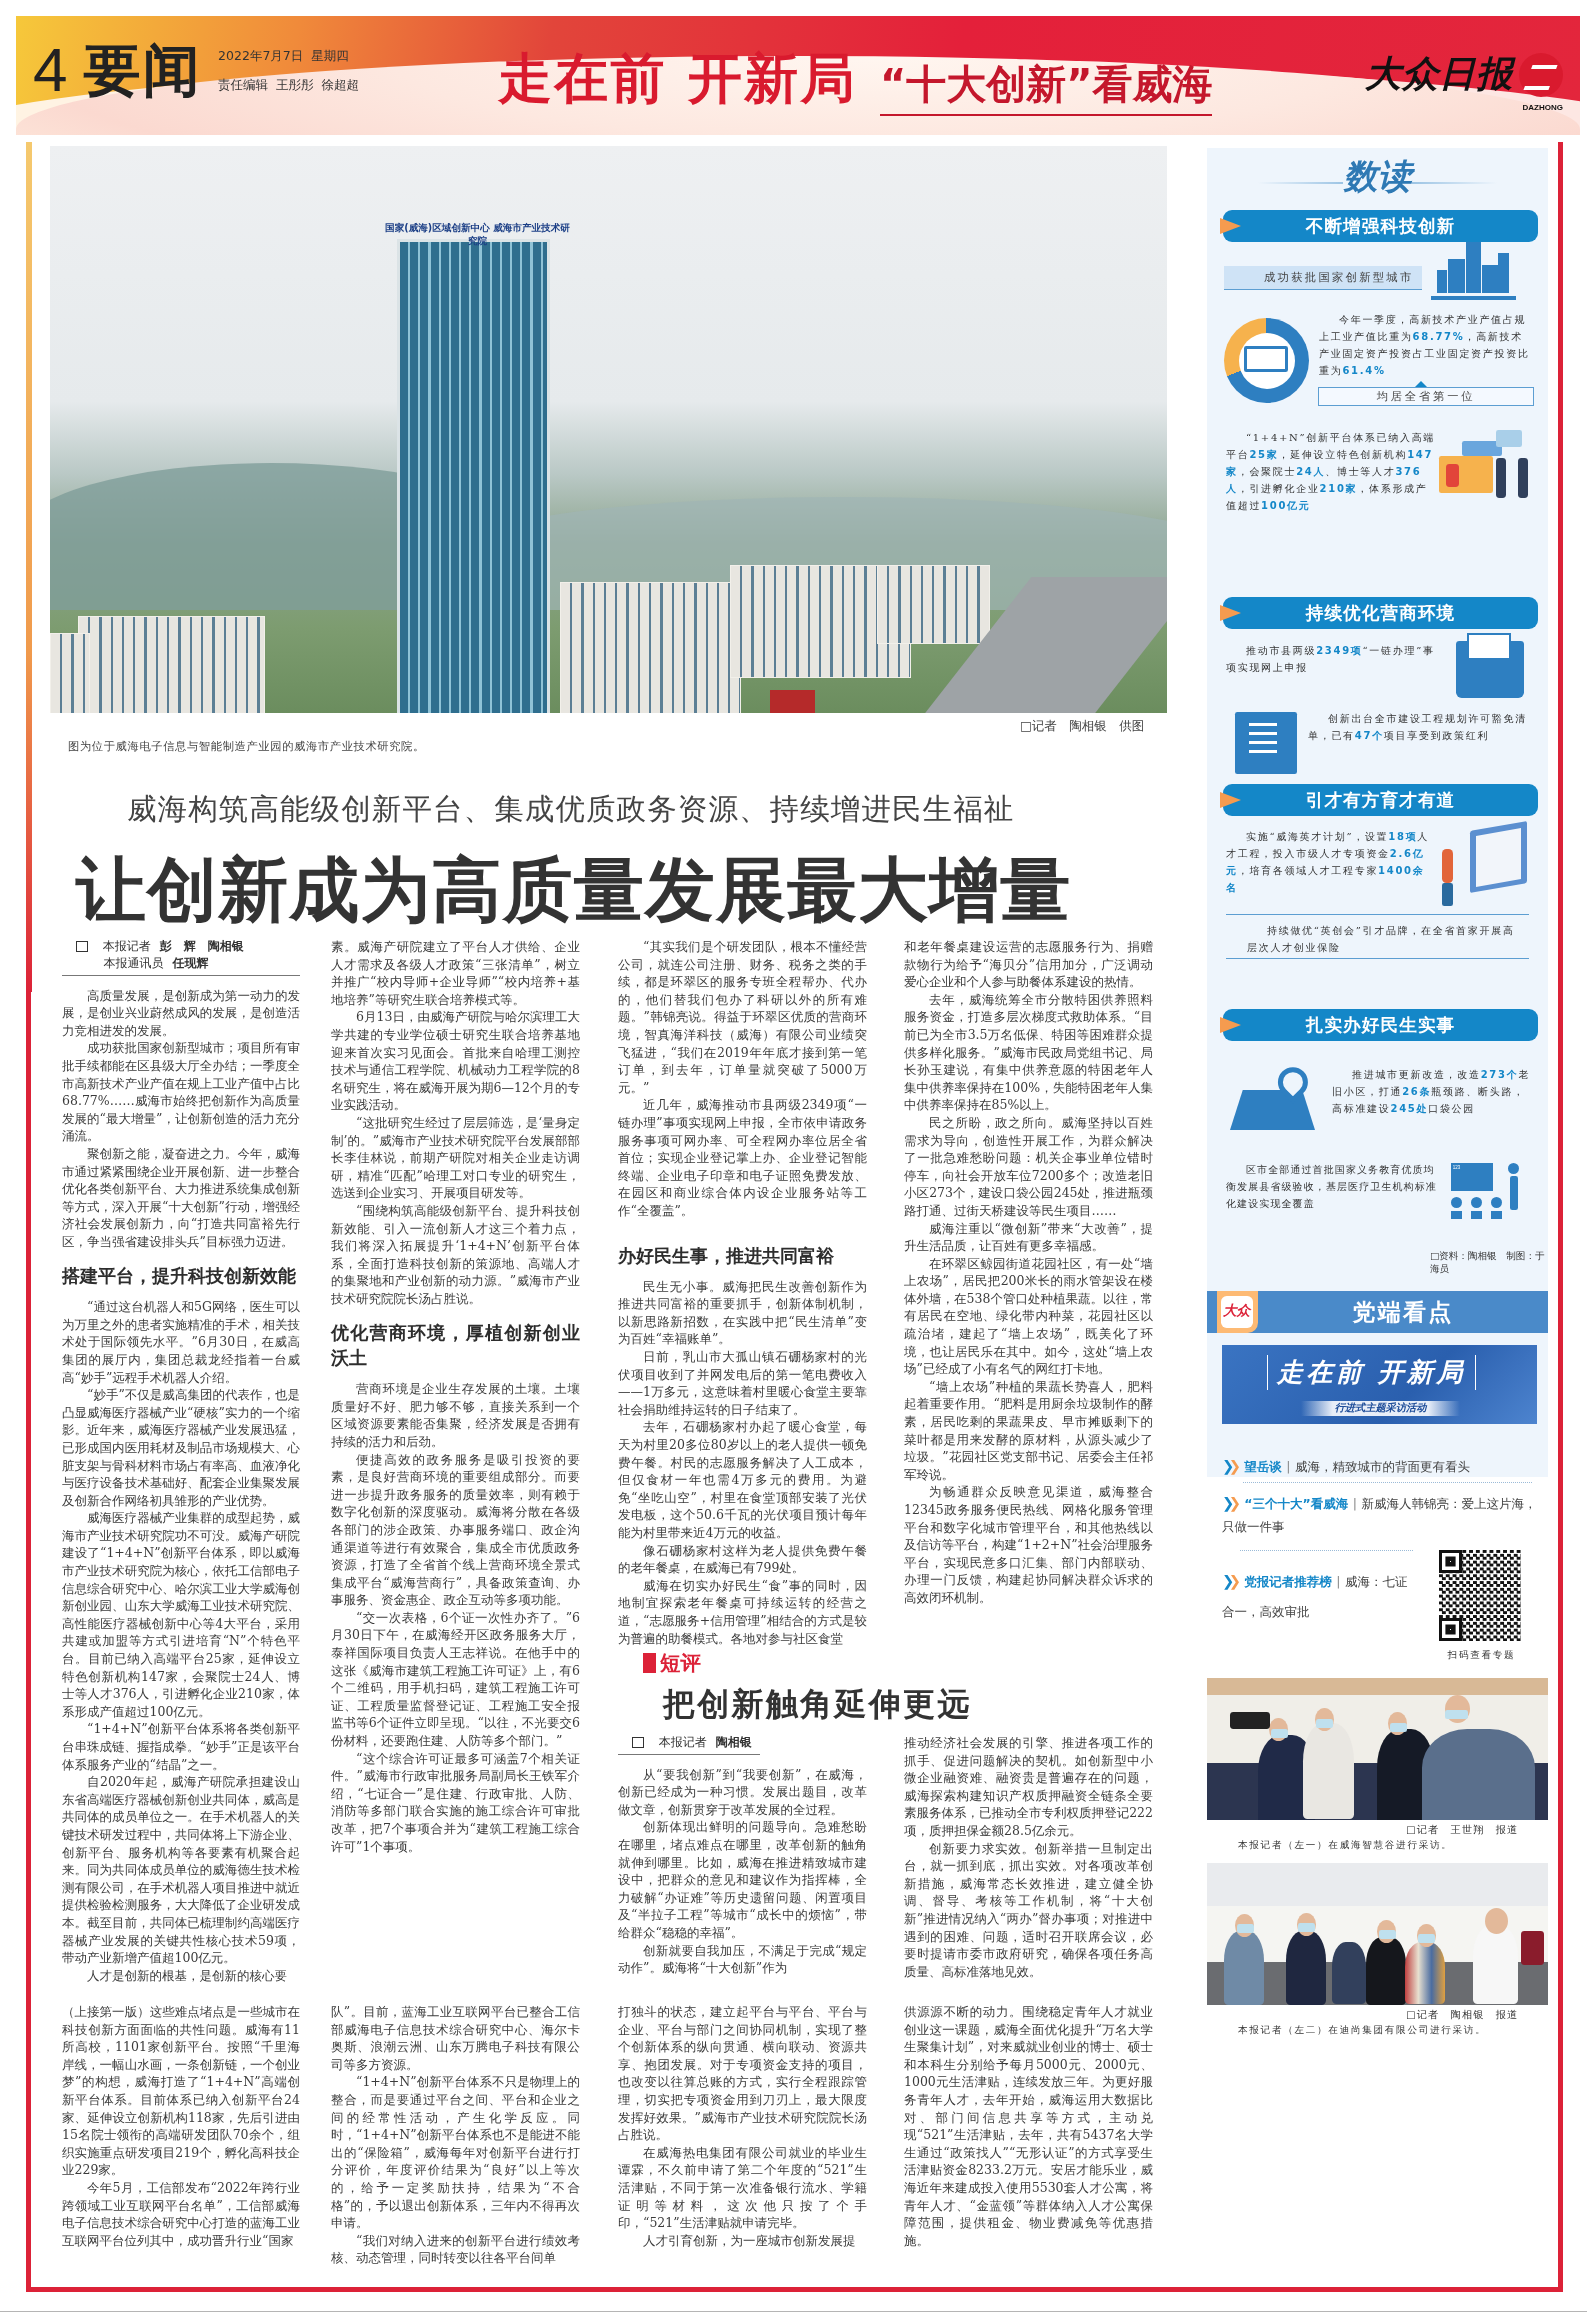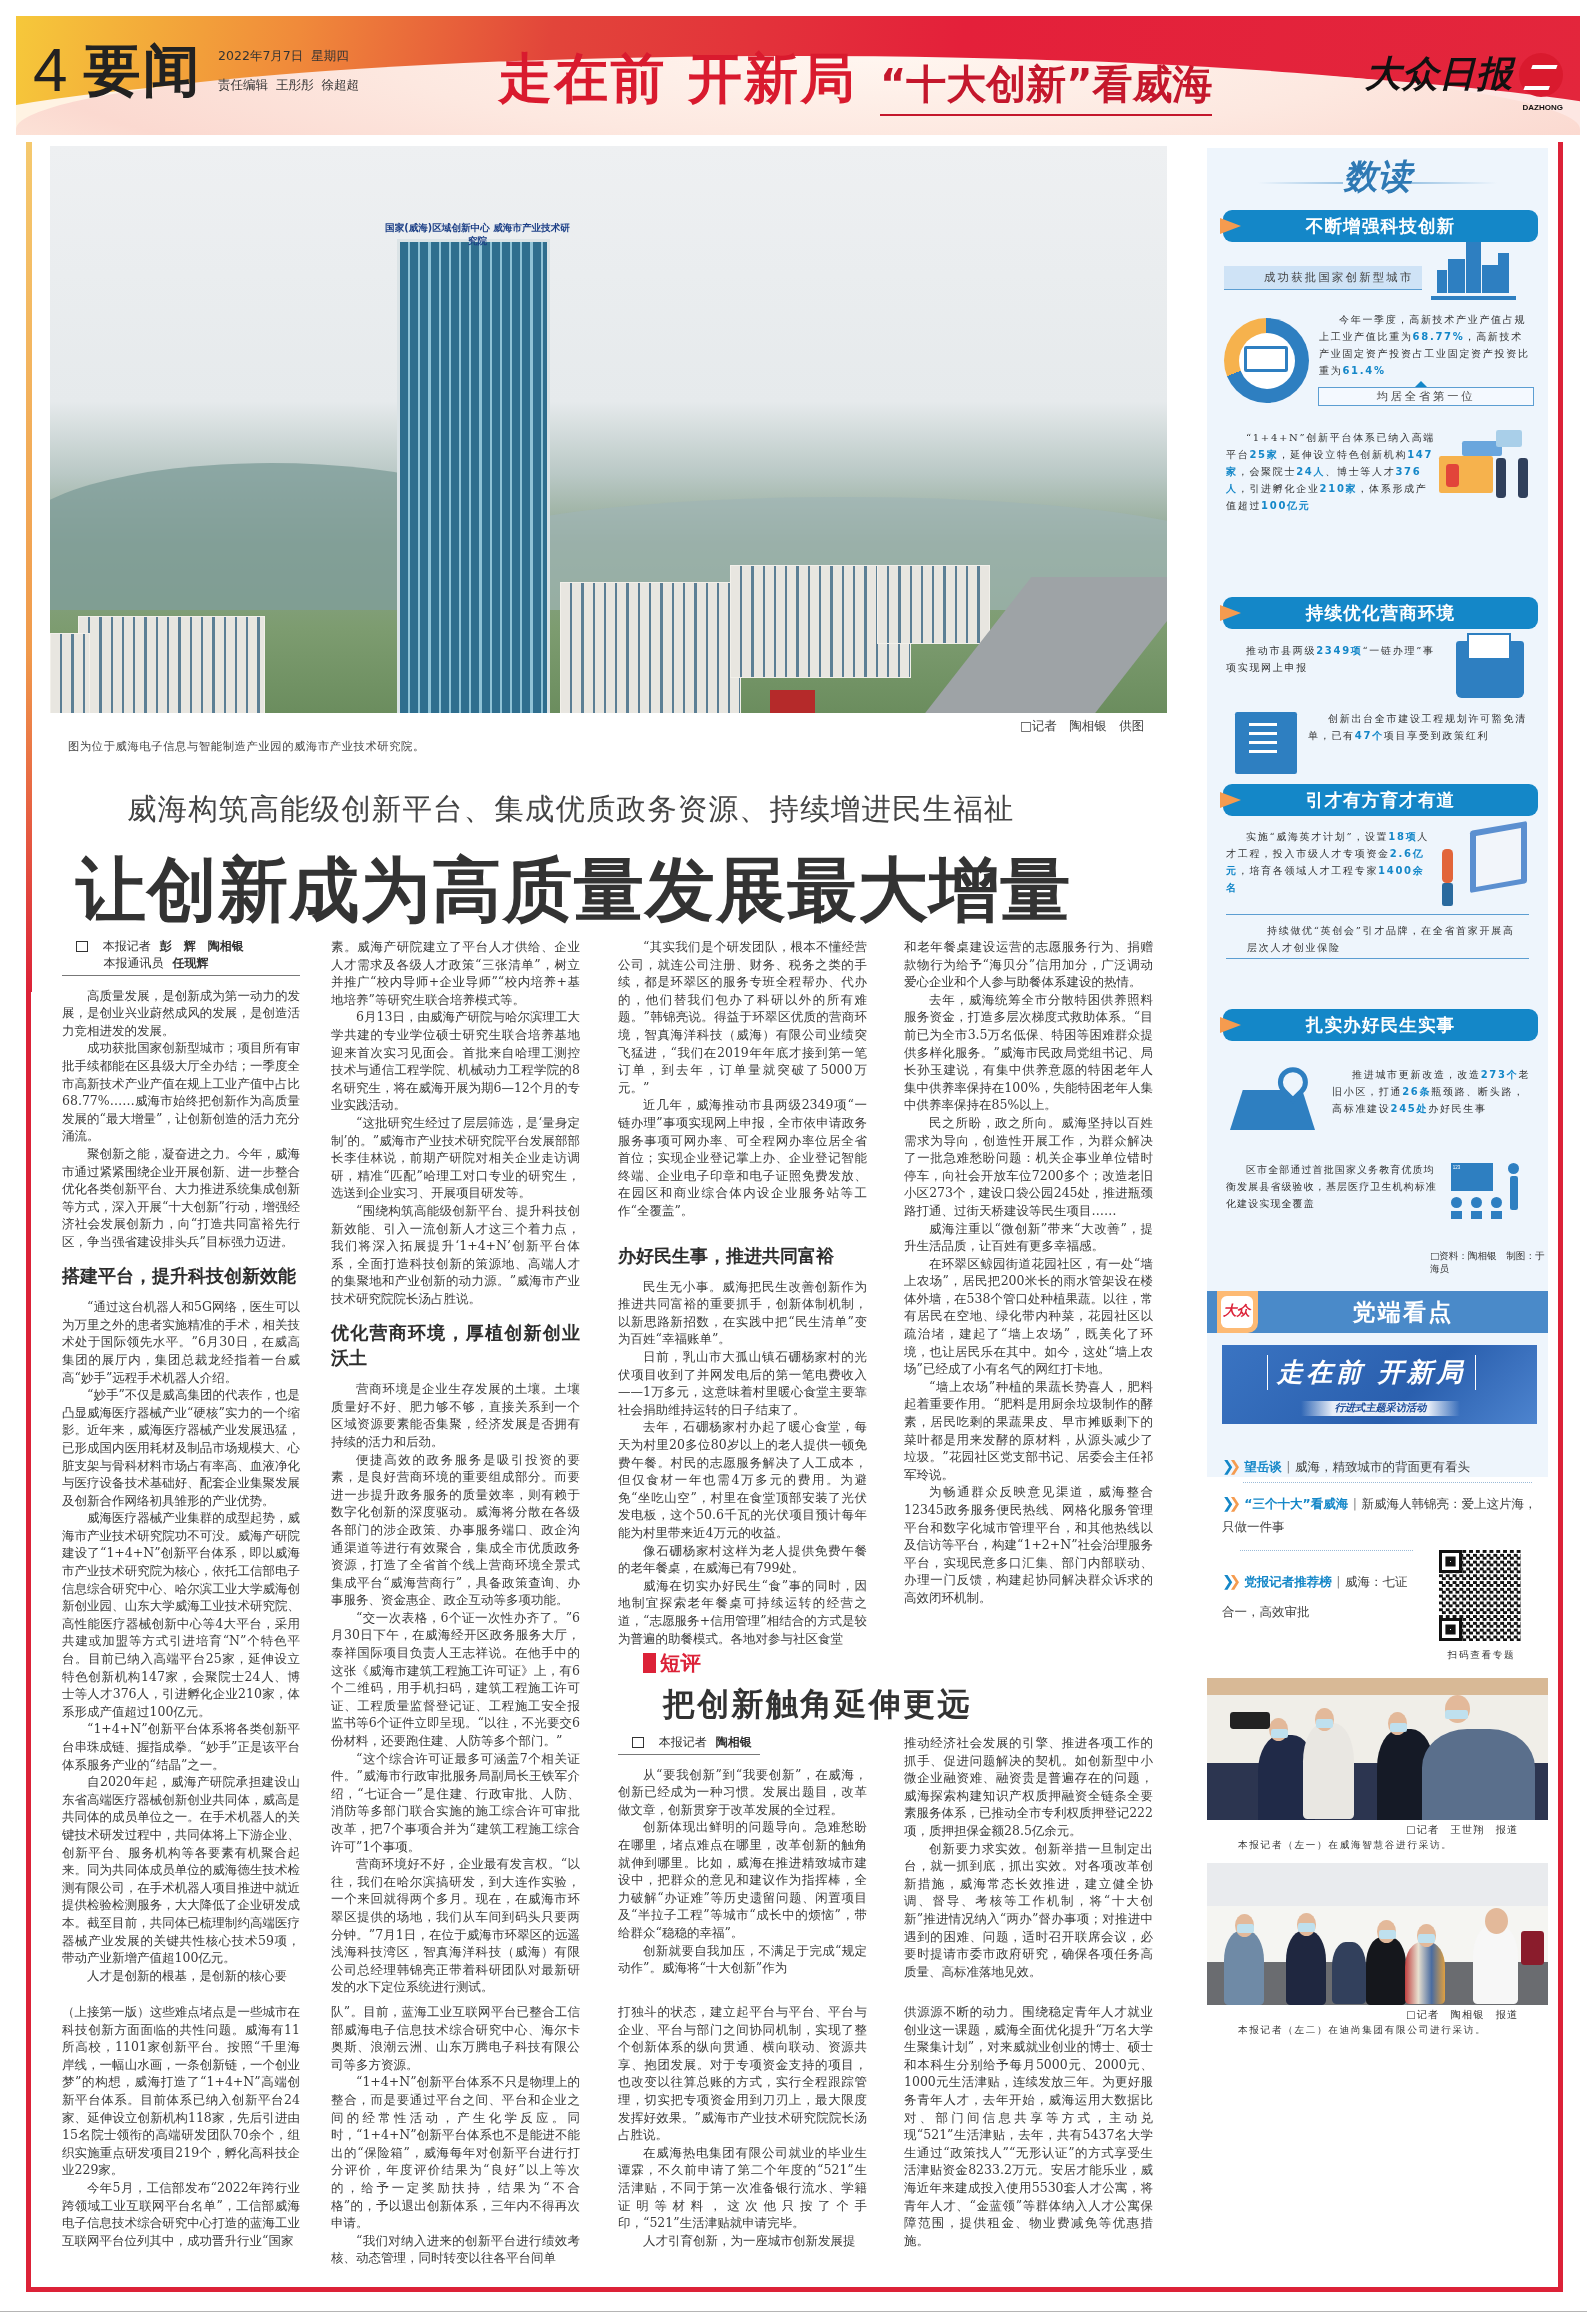--- a/index.html
+++ b/index.html
@@ -215,21 +215,20 @@
 <div class="col" style="left:331px;top:938px;width:249px;">
   <p style="text-indent:0">素。威海产研院建立了平台人才供给、企业人才需求及各级人才政策“三张清单”，树立并推广“校内导师+企业导师”“校内培养+基地培养”等研究生联合培养模式等。</p>
   <p>6月13日，由威海产研院与哈尔滨理工大学共建的专业学位硕士研究生联合培养基地迎来首次实习见面会。首批来自哈理工测控技术与通信工程学院、机械动力工程学院的8名研究生，将在威海开展为期6—12个月的专业实践活动。</p>
   <p>“这批研究生经过了层层筛选，是‘量身定制’的。”威海市产业技术研究院平台发展部部长李佳林说，前期产研院对相关企业走访调研，精准“匹配”哈理工对口专业的研究生，选送到企业实习、开展项目研发等。</p>
   <p>“围绕构筑高能级创新平台、提升科技创新效能、引入一流创新人才这三个着力点，我们将深入拓展提升‘1+4+N’创新平台体系，全面打造科技创新的策源地、高端人才的集聚地和产业创新的动力源。”威海市产业技术研究院院长汤占胜说。</p>
   <h3>优化营商环境，厚植创新创业沃土</h3>
   <p>营商环境是企业生存发展的土壤。土壤质量好不好、肥力够不够，直接关系到一个区域资源要素能否集聚，经济发展是否拥有持续的活力和后劲。</p>
   <p>便捷高效的政务服务是吸引投资的要素，是良好营商环境的重要组成部分。而要进一步提升政务服务的质量效率，则有赖于数字化创新的深度驱动。威海将分散在各级各部门的涉企政策、办事服务端口、政企沟通渠道等进行有效聚合，集成全市优质政务资源，打造了全省首个线上营商环境全景式集成平台“威海营商行”，具备政策查询、办事服务、资金惠企、政企互动等多项功能。</p>
   <p>“交一次表格，6个证一次性办齐了。”6月30日下午，在威海经开区政务服务大厅，泰祥国际项目负责人王志祥说。在他手中的这张《威海市建筑工程施工许可证》上，有6个二维码，用手机扫码，建筑工程施工许可证、工程质量监督登记证、工程施工安全报监书等6个证件立即呈现。“以往，不光要交6份材料，还要跑住建、人防等多个部门。”</p>
   <p>“这个综合许可证最多可涵盖7个相关证件。”威海市行政审批服务局副局长王铁军介绍，“七证合一”是住建、行政审批、人防、消防等多部门联合实施的施工综合许可审批改革，把7个事项合并为“建筑工程施工综合许可”1个事项。</p>
-  <p>营商环境好不好，企业最有发言权。“以往，我们在哈尔滨搞研发，到大连作实验，一个来回就得两个多月。现在，在威海市环翠区提供的场地，我们从车间到码头只要两分钟。”7月1日，在位于威海市环翠区的远遥浅海科技湾区，智真海洋科技（威海）有限公司总经理韩锦亮正带着科研团队对最新研发的水下定位系统进行测试。</p>
 </div>
 
 <div class="col" style="left:618px;top:938px;width:249px;">
   <p>“其实我们是个研发团队，根本不懂经营公司，就连公司注册、财务、税务之类的手续，都是环翠区的服务专班全程帮办、代办的，他们替我们包办了科研以外的所有难题。”韩锦亮说。得益于环翠区优质的营商环境，智真海洋科技（威海）有限公司业绩突飞猛进，“我们在2019年年底才接到第一笔订单，到去年，订单量就突破了5000万元。”</p>
   <p>近几年，威海推动市县两级2349项“一链办理”事项实现网上申报，全市依申请政务服务事项可网办率、可全程网办率位居全省首位；实现企业登记掌上办、企业登记智能终端、企业电子印章和电子证照免费发放、在园区和商业综合体内设企业服务站等工作“全覆盖”。</p>
   <h3 style="margin-top:23px">办好民生事，推进共同富裕</h3>
   <p>民生无小事。威海把民生改善创新作为推进共同富裕的重要抓手，创新体制机制，以新思路新招数，在实践中把“民生清单”变为百姓“幸福账单”。</p>
   <p>日前，乳山市大孤山镇石硼杨家村的光伏项目收到了并网发电后的第一笔电费收入——1万多元，这意味着村里暖心食堂主要靠社会捐助维持运转的日子结束了。</p>
   <p>去年，石硼杨家村办起了暖心食堂，每天为村里20多位80岁以上的老人提供一顿免费午餐。村民的志愿服务解决了人工成本，但仅食材一年也需4万多元的费用。为避免“坐吃山空”，村里在食堂顶部安装了光伏发电板，这个50.6千瓦的光伏项目预计每年能为村里带来近4万元的收益。</p>
   <p>像石硼杨家村这样为老人提供免费午餐的老年餐桌，在威海已有799处。</p>
@@ -335,21 +334,21 @@
   </div>
   <div class="hr-blue" style="left:19px;top:766px;width:303px;"></div>
   <div class="side-text" style="left:40px;top:774px;width:272px;">
     <p>持续做优“英创会”引才品牌，在全省首家开展高层次人才创业保险</p>
   </div>
   <div class="hr-blue" style="left:19px;top:810px;width:303px;"></div>
 
   <div class="pill" style="top:861px;">扎实办好民生实事</div>
   <div class="ic ic-map" style="left:23px;top:919px;"></div>
   <div class="side-text" style="left:125px;top:918px;width:204px;">
-    <p><span>推进城市更新改造，改造</span><span class="n">273个</span><span>老旧小区，打通</span><span class="n">26条</span><span>瓶颈路、断头路，高标准建设</span><span class="n">245处</span><span>办好民生事</span></p>
+    <p><span>推进城市更新改造，改造</span><span class="n">273个</span><span>老旧小区，打通</span><span class="n">26条</span><span>瓶颈路、断头路，高标准建设</span><span class="n">245处</span><span>口袋公园</span></p>
   </div>
   <div class="side-text" style="left:19px;top:1013px;width:215px;letter-spacing:1.1px;">
     <p>区市全部通过首批国家义务教育优质均衡发展县省级验收，基层医疗卫生机构标准化建设实现全覆盖</p>
   </div>
   <div class="ic ic-class" style="left:244px;top:1015px;">
     <div class="board">123</div>
     <div class="dot" style="left:57px;top:0;"></div>
     <div style="position:absolute;left:59px;top:12.5px;width:8px;height:34px;background:#2e7fc1;border-radius:2.3px;"></div>
     <div class="dot" style="left:0;top:34px;"></div>
       <div class="dot" style="left:20px;top:34px;"></div>

